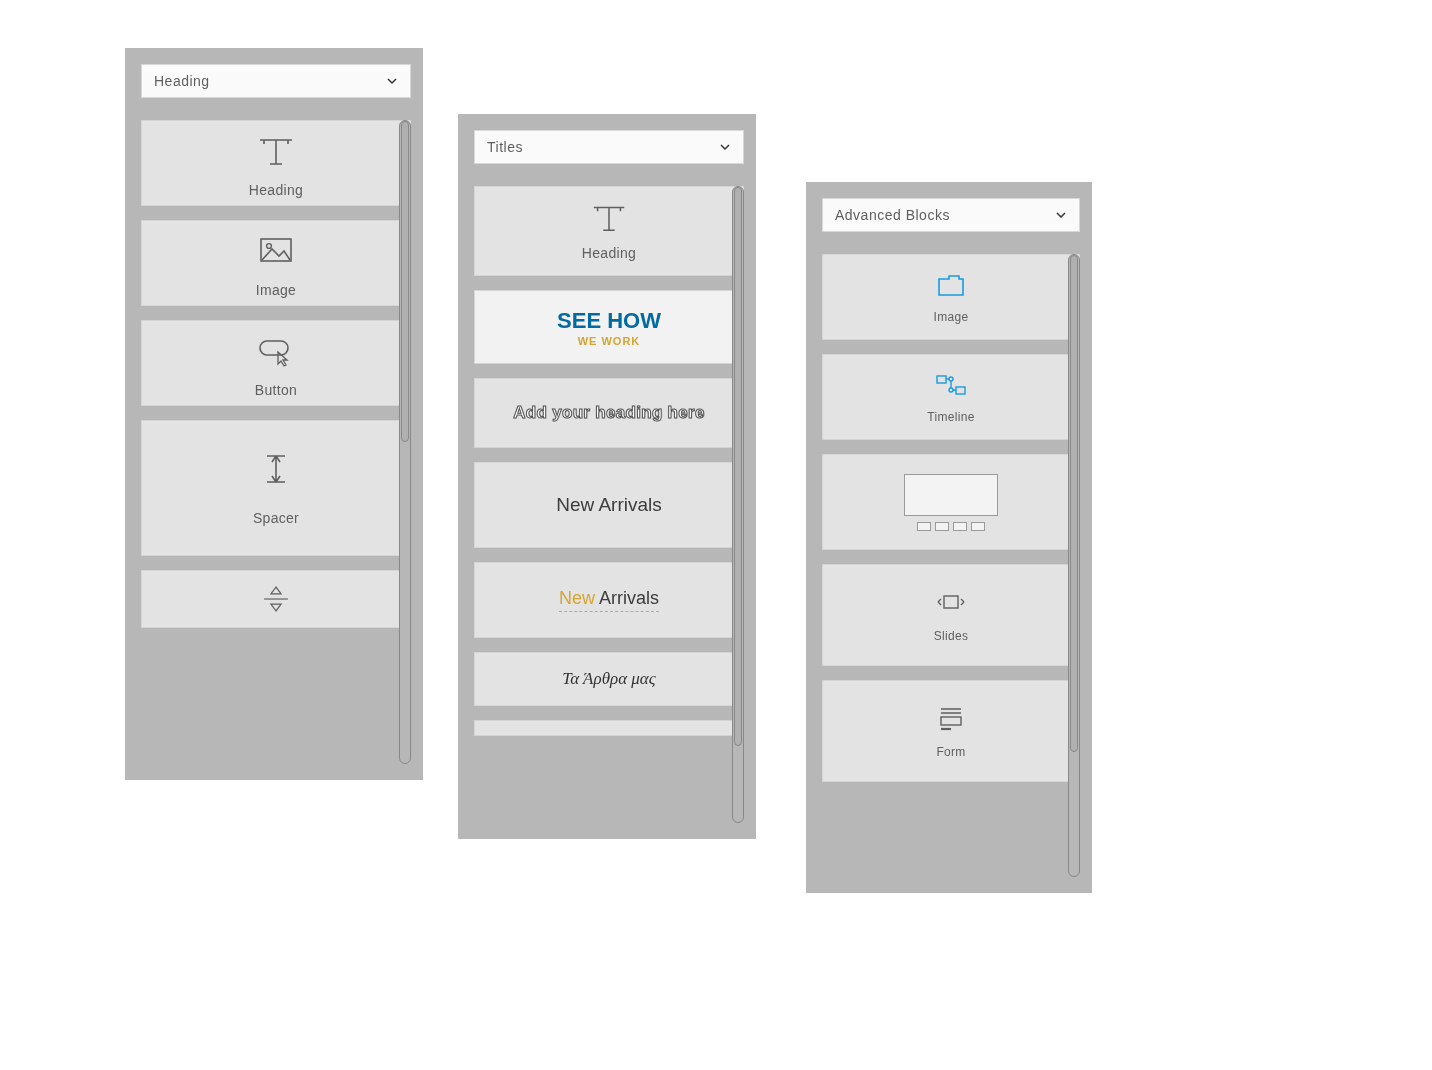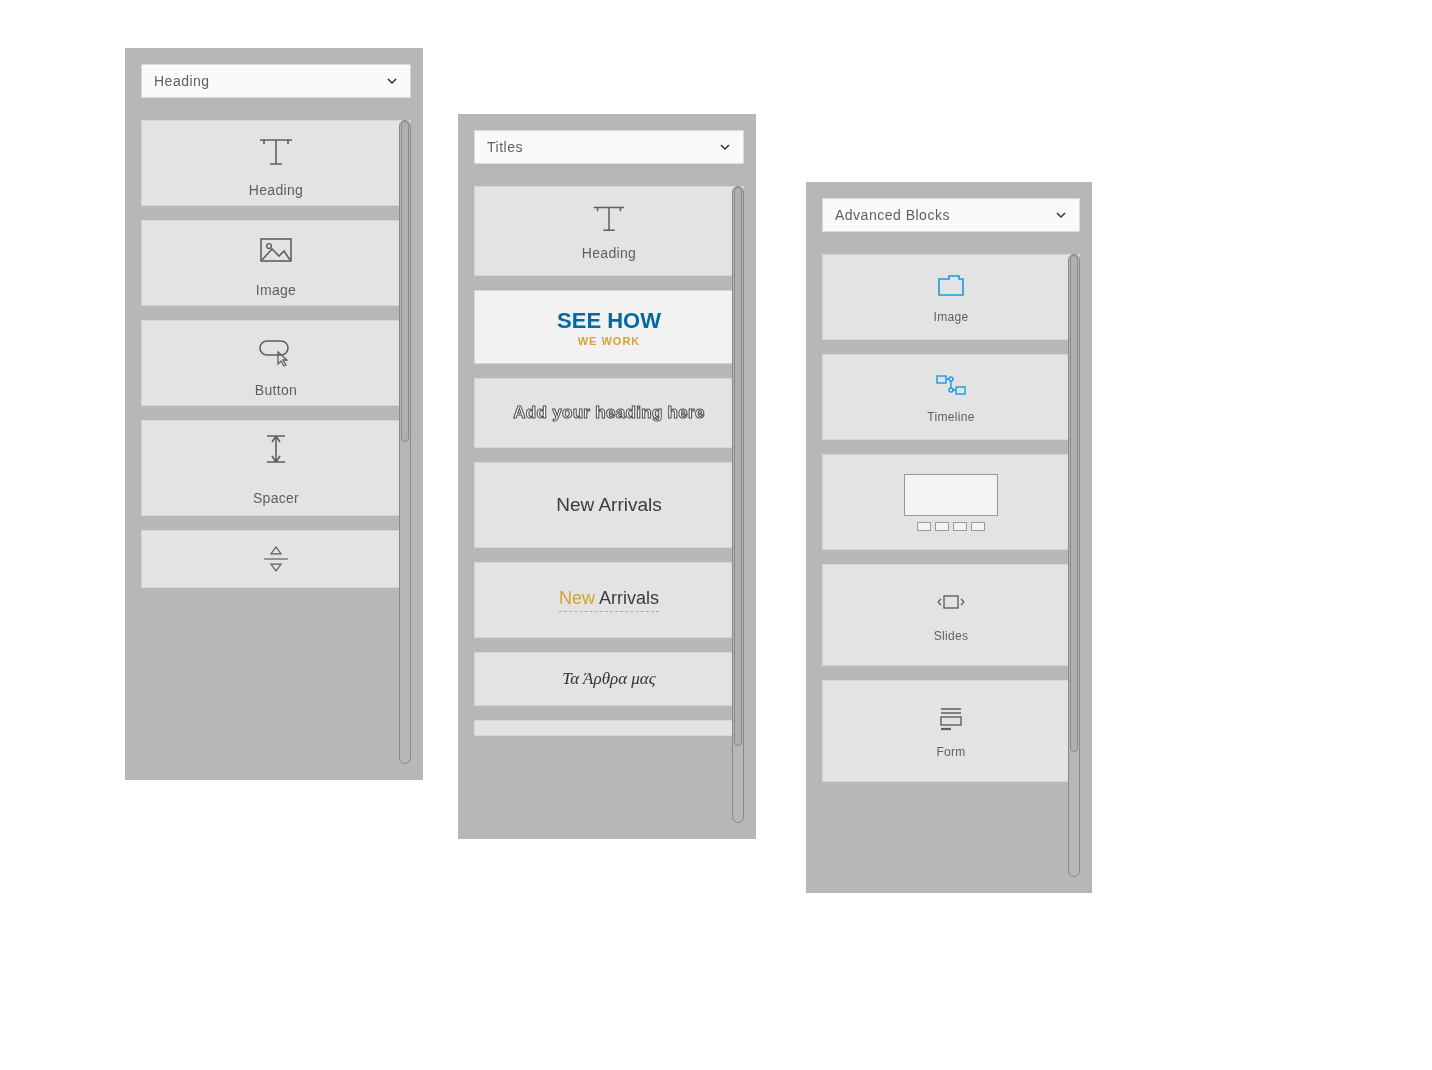--- a/index.html
+++ b/index.html
@@ -92,21 +92,21 @@
     color: #5f5f5f;
   }
   .tile-label {
     font-size: 14px;
     color: #5f5f5f;
     letter-spacing: 0.3px;
   }
 
   
   .p1-tile { height: 86px; padding-top: 6px; gap: 14px; }
-  .p1-tile-tall { height: 96px; gap: 22px; }
+  .p1-tile-tall { height: 136px; gap: 22px; }
   .p1-tile-end { height: 58px; }
   .p1-tile .tile-icon svg { width: 40px; height: 34px; }
 
   
   .p2-heading { height: 90px; gap: 10px; }
   .p2-heading .tile-icon svg { width: 38px; height: 34px; }
   .p2-seehow { height: 74px; background: #f2f2f2; }
   .p2-seehow .big { font-size: 22px; font-weight: 800; color: #0369a1; font-family: Arial, sans-serif; }
   .p2-seehow .sub { font-size: 11px; font-weight: 700; color: #d4a62f; letter-spacing: 1px; margin-top: 1px; }
   .p2-outline { height: 70px; }

